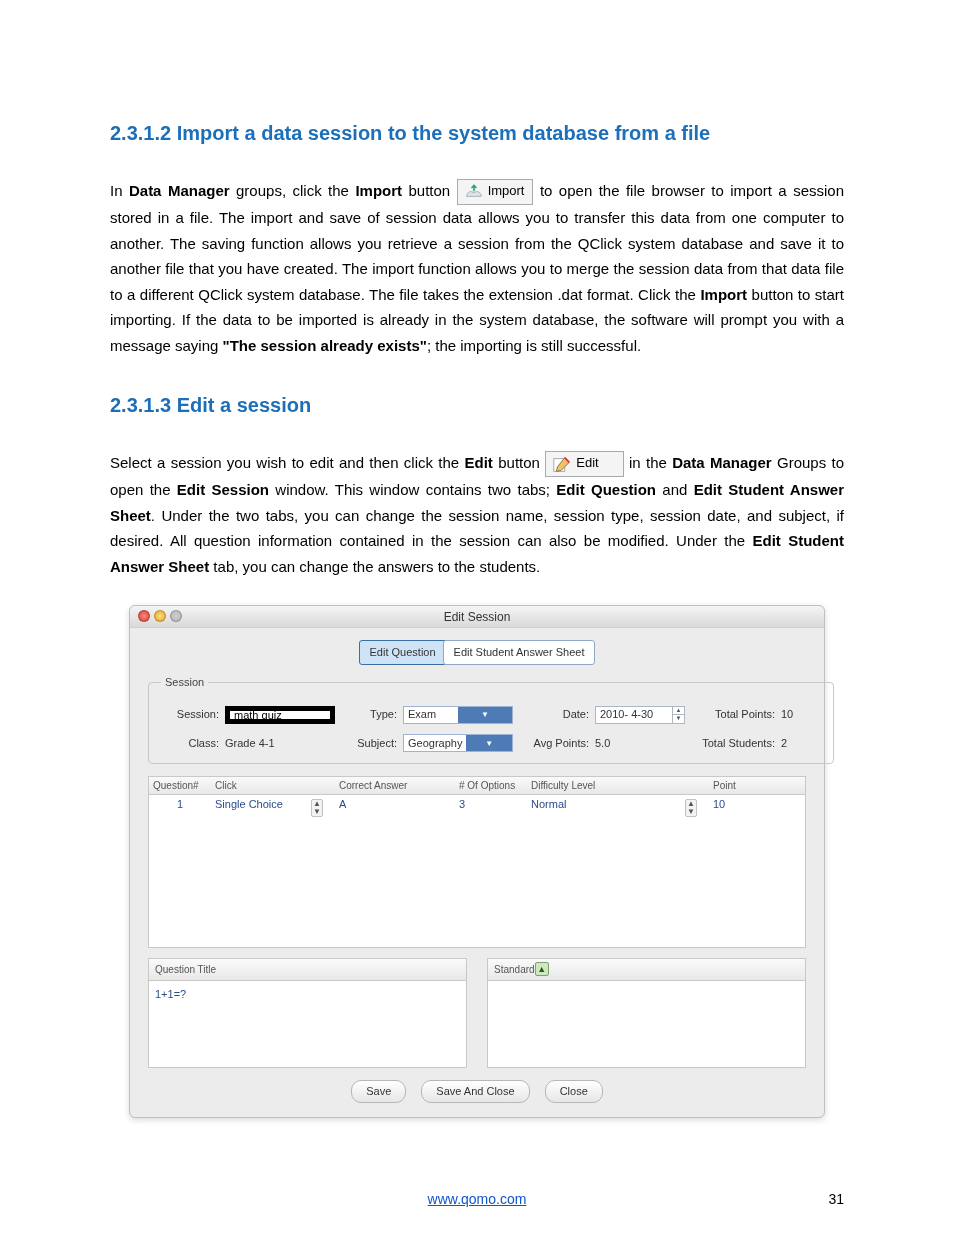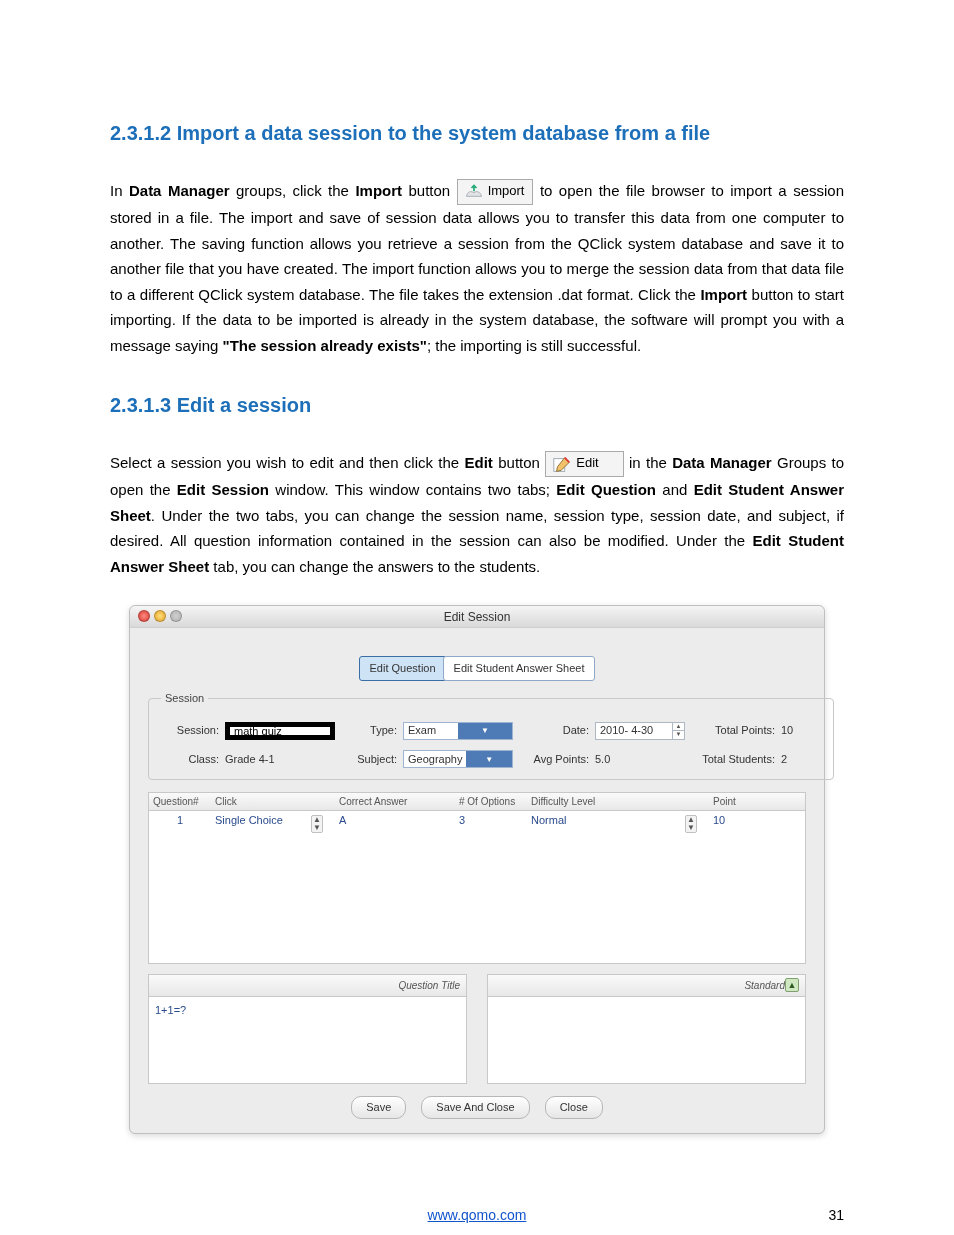--- a/index.html
+++ b/index.html
@@ -68,21 +68,21 @@
     position: absolute; left: 8px; top: 4px; display: flex; gap: 4px;
   }
   .traffic span {
     width: 12px; height: 12px; border-radius: 50%; display: inline-block;
     border: 1px solid rgba(0,0,0,.2);
   }
   .tl-red { background: radial-gradient(#ff8a80,#d43a2f); }
   .tl-yel { background: radial-gradient(#ffe082,#e0a020); }
   .tl-grn { background: radial-gradient(#d0d0d0,#b0b0b0); }
 
-  .win-body { padding: 10px 18px 14px 18px; margin-top: 16px; }
+  .win-body { padding: 10px 18px 14px 18px; }
   .tabs-row { text-align: center; margin: 2px 0 0 0; }
   .tab {
     display: inline-block;
     border: 1px solid #8fa8c8;
     background: #fff;
     padding: 2px 10px;
     font-size: 11px;
     border-radius: 3px;
     margin: 0 -2px;
     cursor: pointer;
@@ -175,21 +175,21 @@
     display: flex; gap: 20px; margin-top: 10px;
   }
   .lower-box {
     flex:1; border:1px solid #c8c8c8; background:#fff; height:110px;
     font-size:11px; position:relative;
   }
   .lower-box .hdr {
     background: linear-gradient(#fafafa,#e8e8e8);
     border-bottom:1px solid #c8c8c8;
     padding:2px 6px; color:#555; font-size:10px;
-    display:flex; align-items:center; justify-content:flex-end;font-style:italic;
+    display:flex; align-items:center; justify-content:flex-start;
   }
   .lower-box .cell {
     padding: 4px 6px; color:#2a4b8d;
   }
   .std-btn {
     display:inline-block; border:1px solid #7da06e; background:#cfe8c2;
     width:14px; height:14px; text-align:center; font-size:9px; color:#2c5a1f;
     border-radius:2px; line-height:13px;
   }
 

